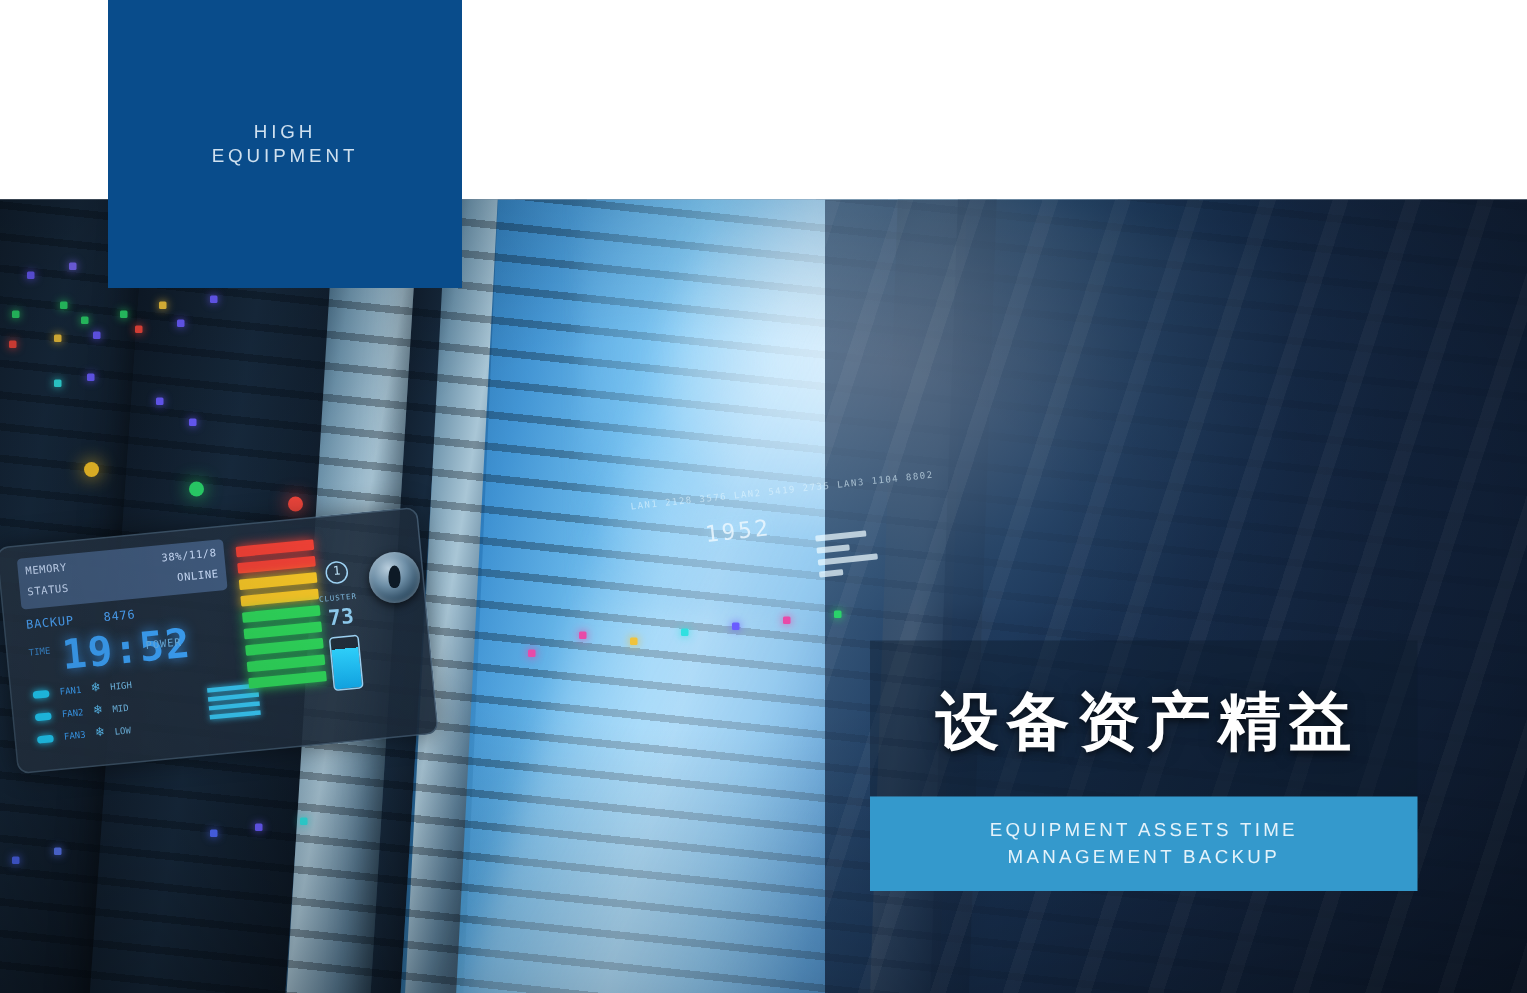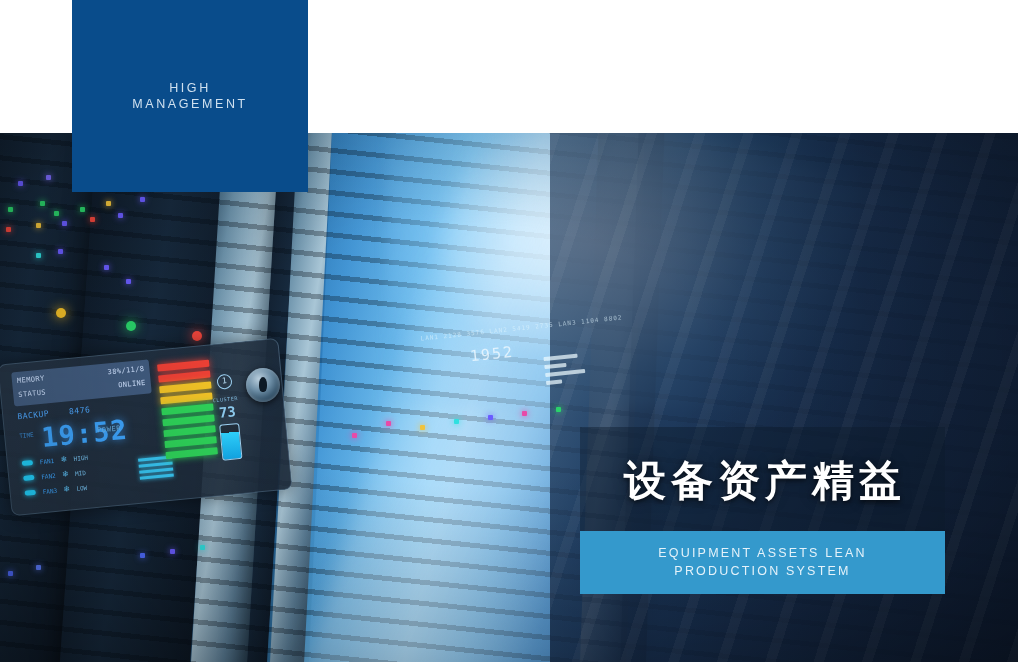--- a/index.html
+++ b/index.html
@@ -557,27 +557,27 @@
         <i style="width:40px;"></i>
         <i style="width:16px;"></i>
     </div>
 
     <div class="photo-vignette"></div>
   </div>
 
   <div class="brand-box">
     <div class="brand-en">
       <div>HIGH</div>
-      <div>MANAGEMENT</div>
+      <div>EQUIPMENT</div>
     </div>
   </div>
 
   <div class="title-panel">
     <div class="title-dark">
       <div class="title-line">设备资产精益</div>
     </div>
     <div class="title-blue">
-      <div class="title-sub">EQUIPMENT ASSETS LEAN</div>
-      <div class="title-sub">PRODUCTION SYSTEM</div>
+      <div class="title-sub">EQUIPMENT ASSETS TIME</div>
+      <div class="title-sub">MANAGEMENT BACKUP</div>
     </div>
   </div>
 
 </div>
 
 </body></html>

